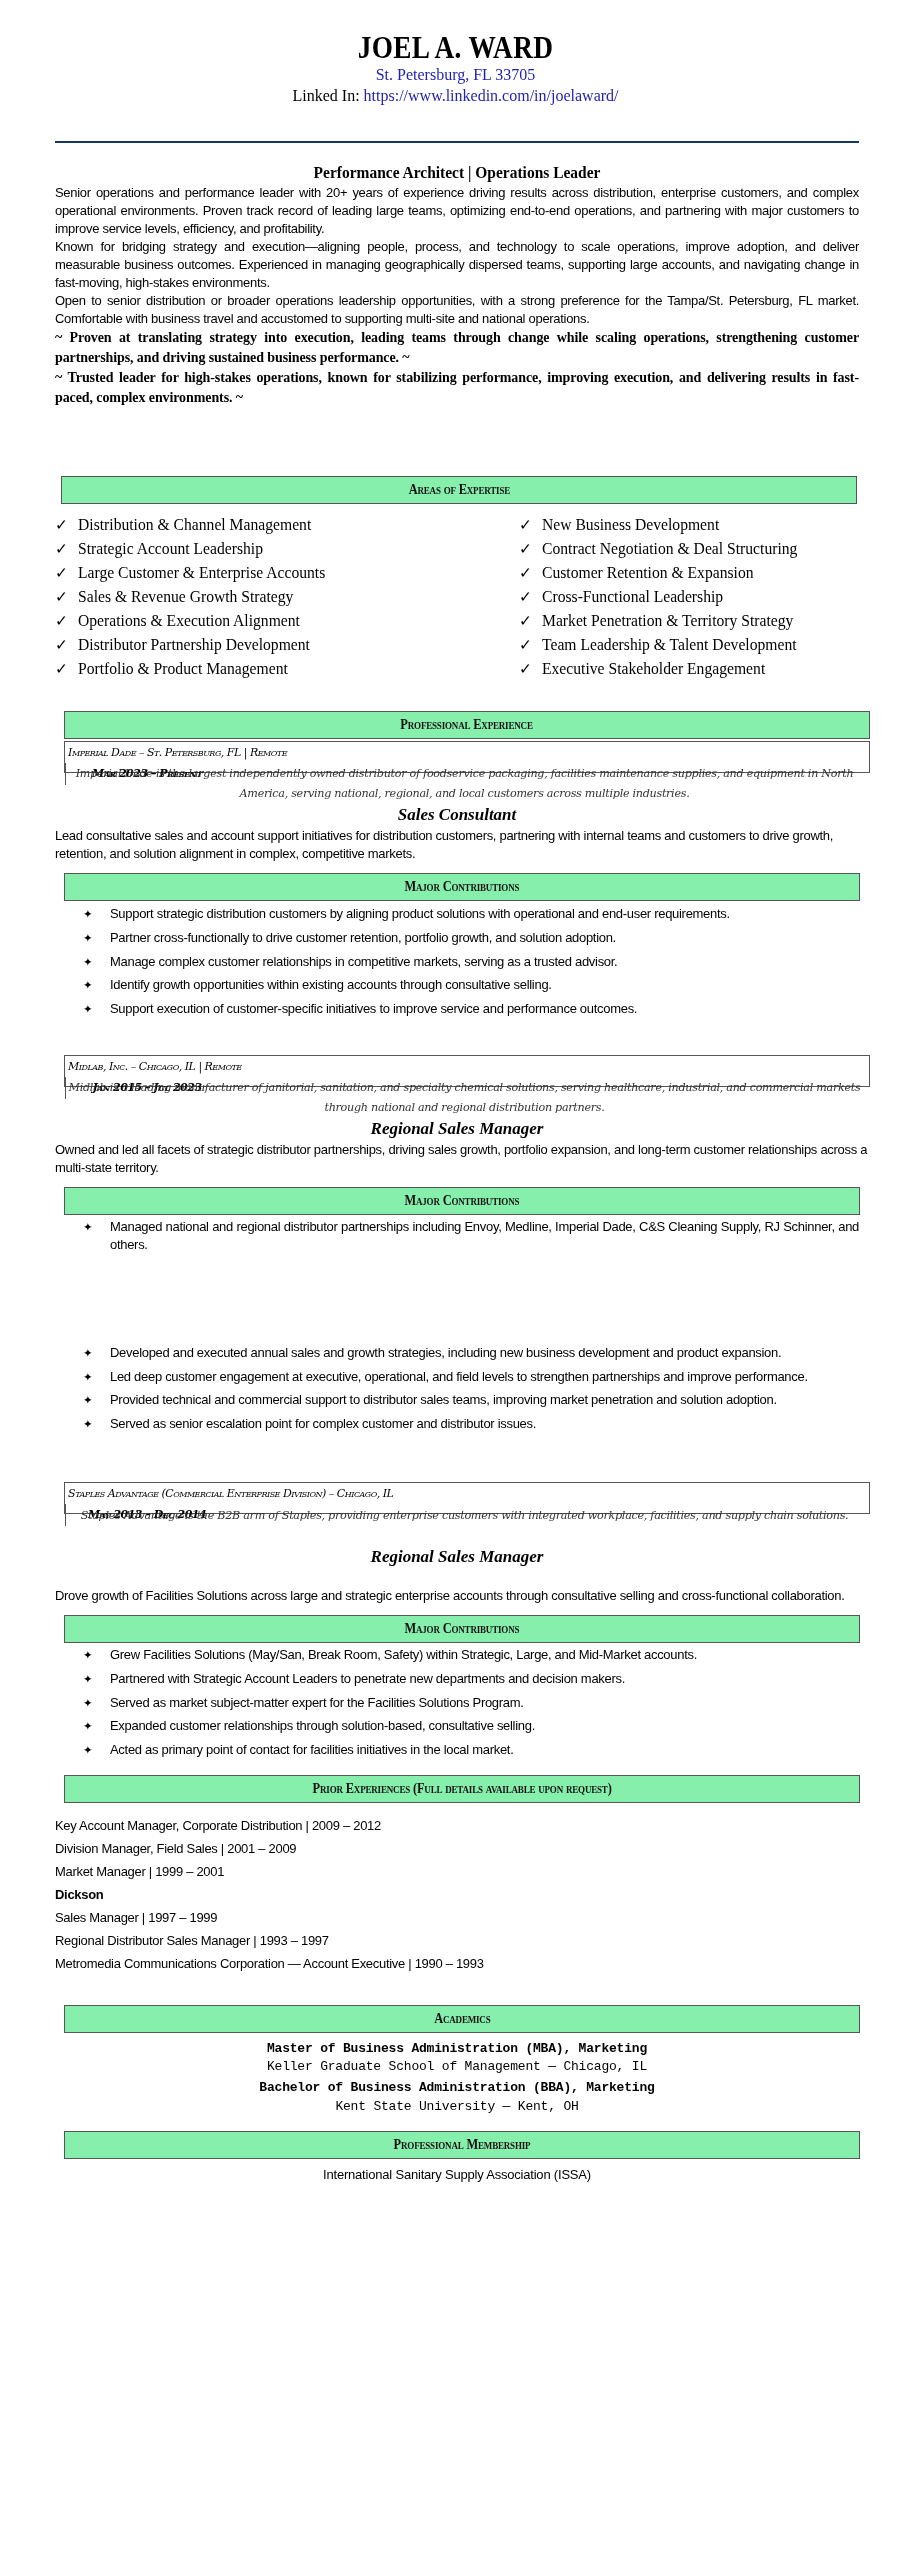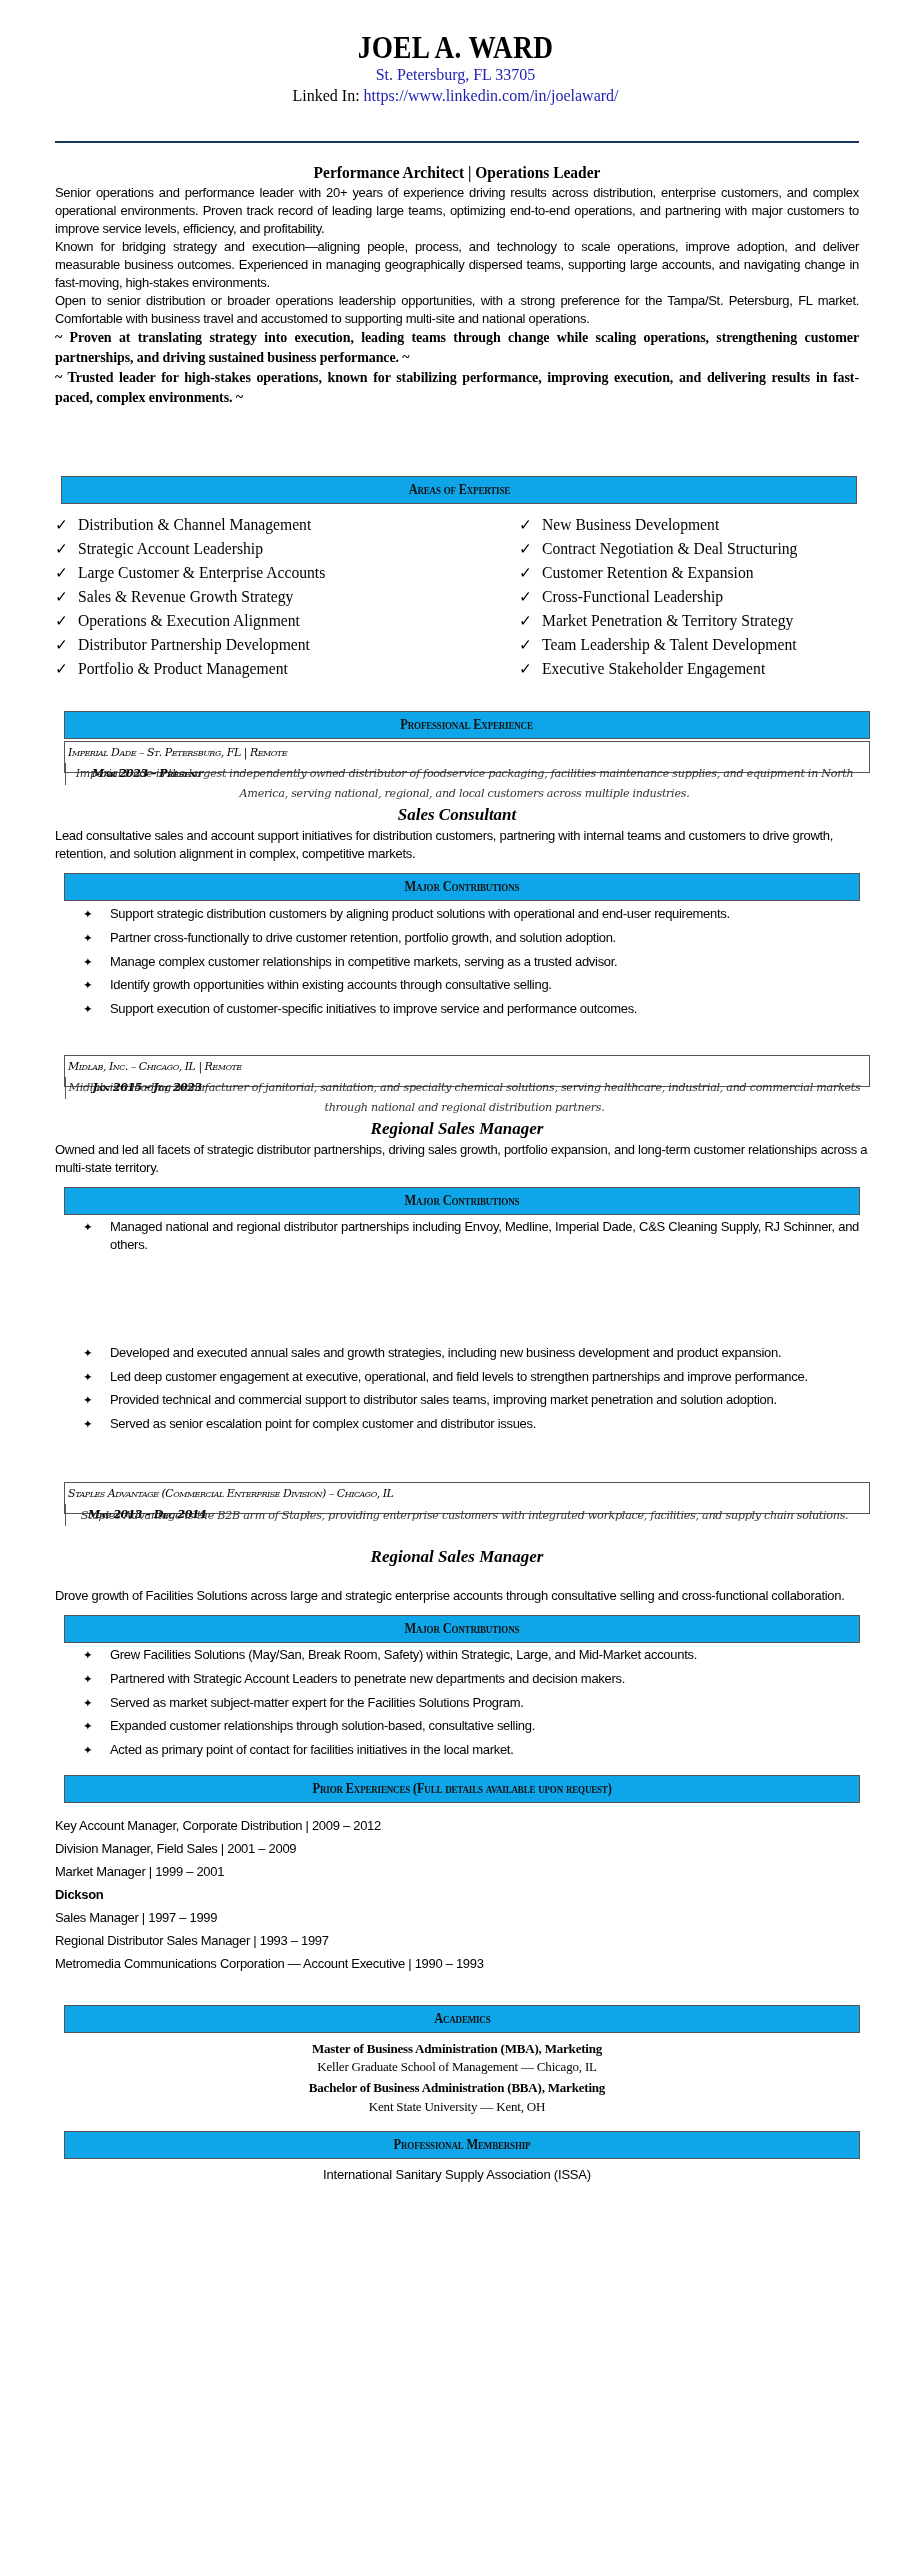--- a/index.html
+++ b/index.html
@@ -13,21 +13,21 @@
     .blue { color: #1f1fb0; }
     .divider { position: absolute; left: 55px; top: 141px; width: 804px; height: 2.3px; background: #17375e; }
 
     
     .summary { position: absolute; left: 55px; top: 161px; width: 804px; }
     .headline { font-family: "Liberation Serif", serif; font-weight: bold; font-size: 17.6px; text-align: center; line-height: 23px; transform: scaleX(0.88); }
     .sum-p { font-family: "Liberation Sans", sans-serif; font-size: 13px; line-height: 18px; text-align: justify; letter-spacing: -0.3px; margin: 0; }
     .tag { font-family: "Liberation Serif", serif; font-weight: bold; font-size: 14px; line-height: 20px; text-align: justify; margin: 0; letter-spacing: -0.1px; }
 
     
-    .bar { position: absolute; background: #0ea5e9; border: 1.1px solid #555; box-sizing: border-box; text-align: center;
+    .bar { position: absolute; background: #86efac; border: 1.1px solid #555; box-sizing: border-box; text-align: center;
            font-family: "Liberation Serif", serif; font-variant: small-caps; font-weight: bold; font-size: 13.8px; color: #111; letter-spacing: -0.2px; }
     .bar span { display: inline-block; transform: scaleX(0.9); }
 
     
     .aoe { position: absolute; left: 55px; top: 513px; width: 804px; font-family: "Liberation Serif", serif; font-size: 17px; }
     .aoe-col { position: absolute; top: 0; }
     .aoe-item { height: 24px; line-height: 24px; white-space: nowrap; }
     .aoe-item .chk { display: inline-block; width: 23px; font-size: 15.3px; }
     .aoe-item .txt { display: inline-block; transform: scaleX(0.92); transform-origin: left center; }
 
@@ -43,21 +43,21 @@
 
     .bul { position: absolute; left: 83px; width: 776px; font-family: "Liberation Sans", sans-serif; font-size: 13px; }
     .bul-item { position: relative; padding-left: 27px; line-height: 18.4px; margin-bottom: 5.4px; text-align: justify; letter-spacing: -0.3px; }
     .bul-item .dia { position: absolute; left: 0; top: 0; font-size: 11.5px; }
 
     
     .prior { position: absolute; left: 55px; top: 1814px; width: 804px; font-family: "Liberation Sans", sans-serif; font-size: 13px; letter-spacing: -0.3px; }
     .prior-line { height: 23px; line-height: 23px; }
     .prior-co { font-weight: bold; }
 
-    .edu { position: absolute; left: 55px; width: 804px; text-align: center; font-family: Liberation Serif, serif; font-size: 13px; letter-spacing: -0.2px; }
+    .edu { position: absolute; left: 55px; width: 804px; text-align: center; font-family: Liberation Mono, monospace; font-size: 13px; letter-spacing: -0.2px; }
     .edu .deg { font-weight: bold; line-height: 18.4px; }
     .edu .sch { line-height: 17px; margin-bottom: 3.8px; }
     .memb { position: absolute; left: 55px; top: 2167px; width: 804px; text-align: center; font-family: "Liberation Sans", sans-serif; font-size: 13px; letter-spacing: -0.2px; }
   </style>
 </head>
 <body>
 
 <div class="page">
 
   <div class="hdr">

